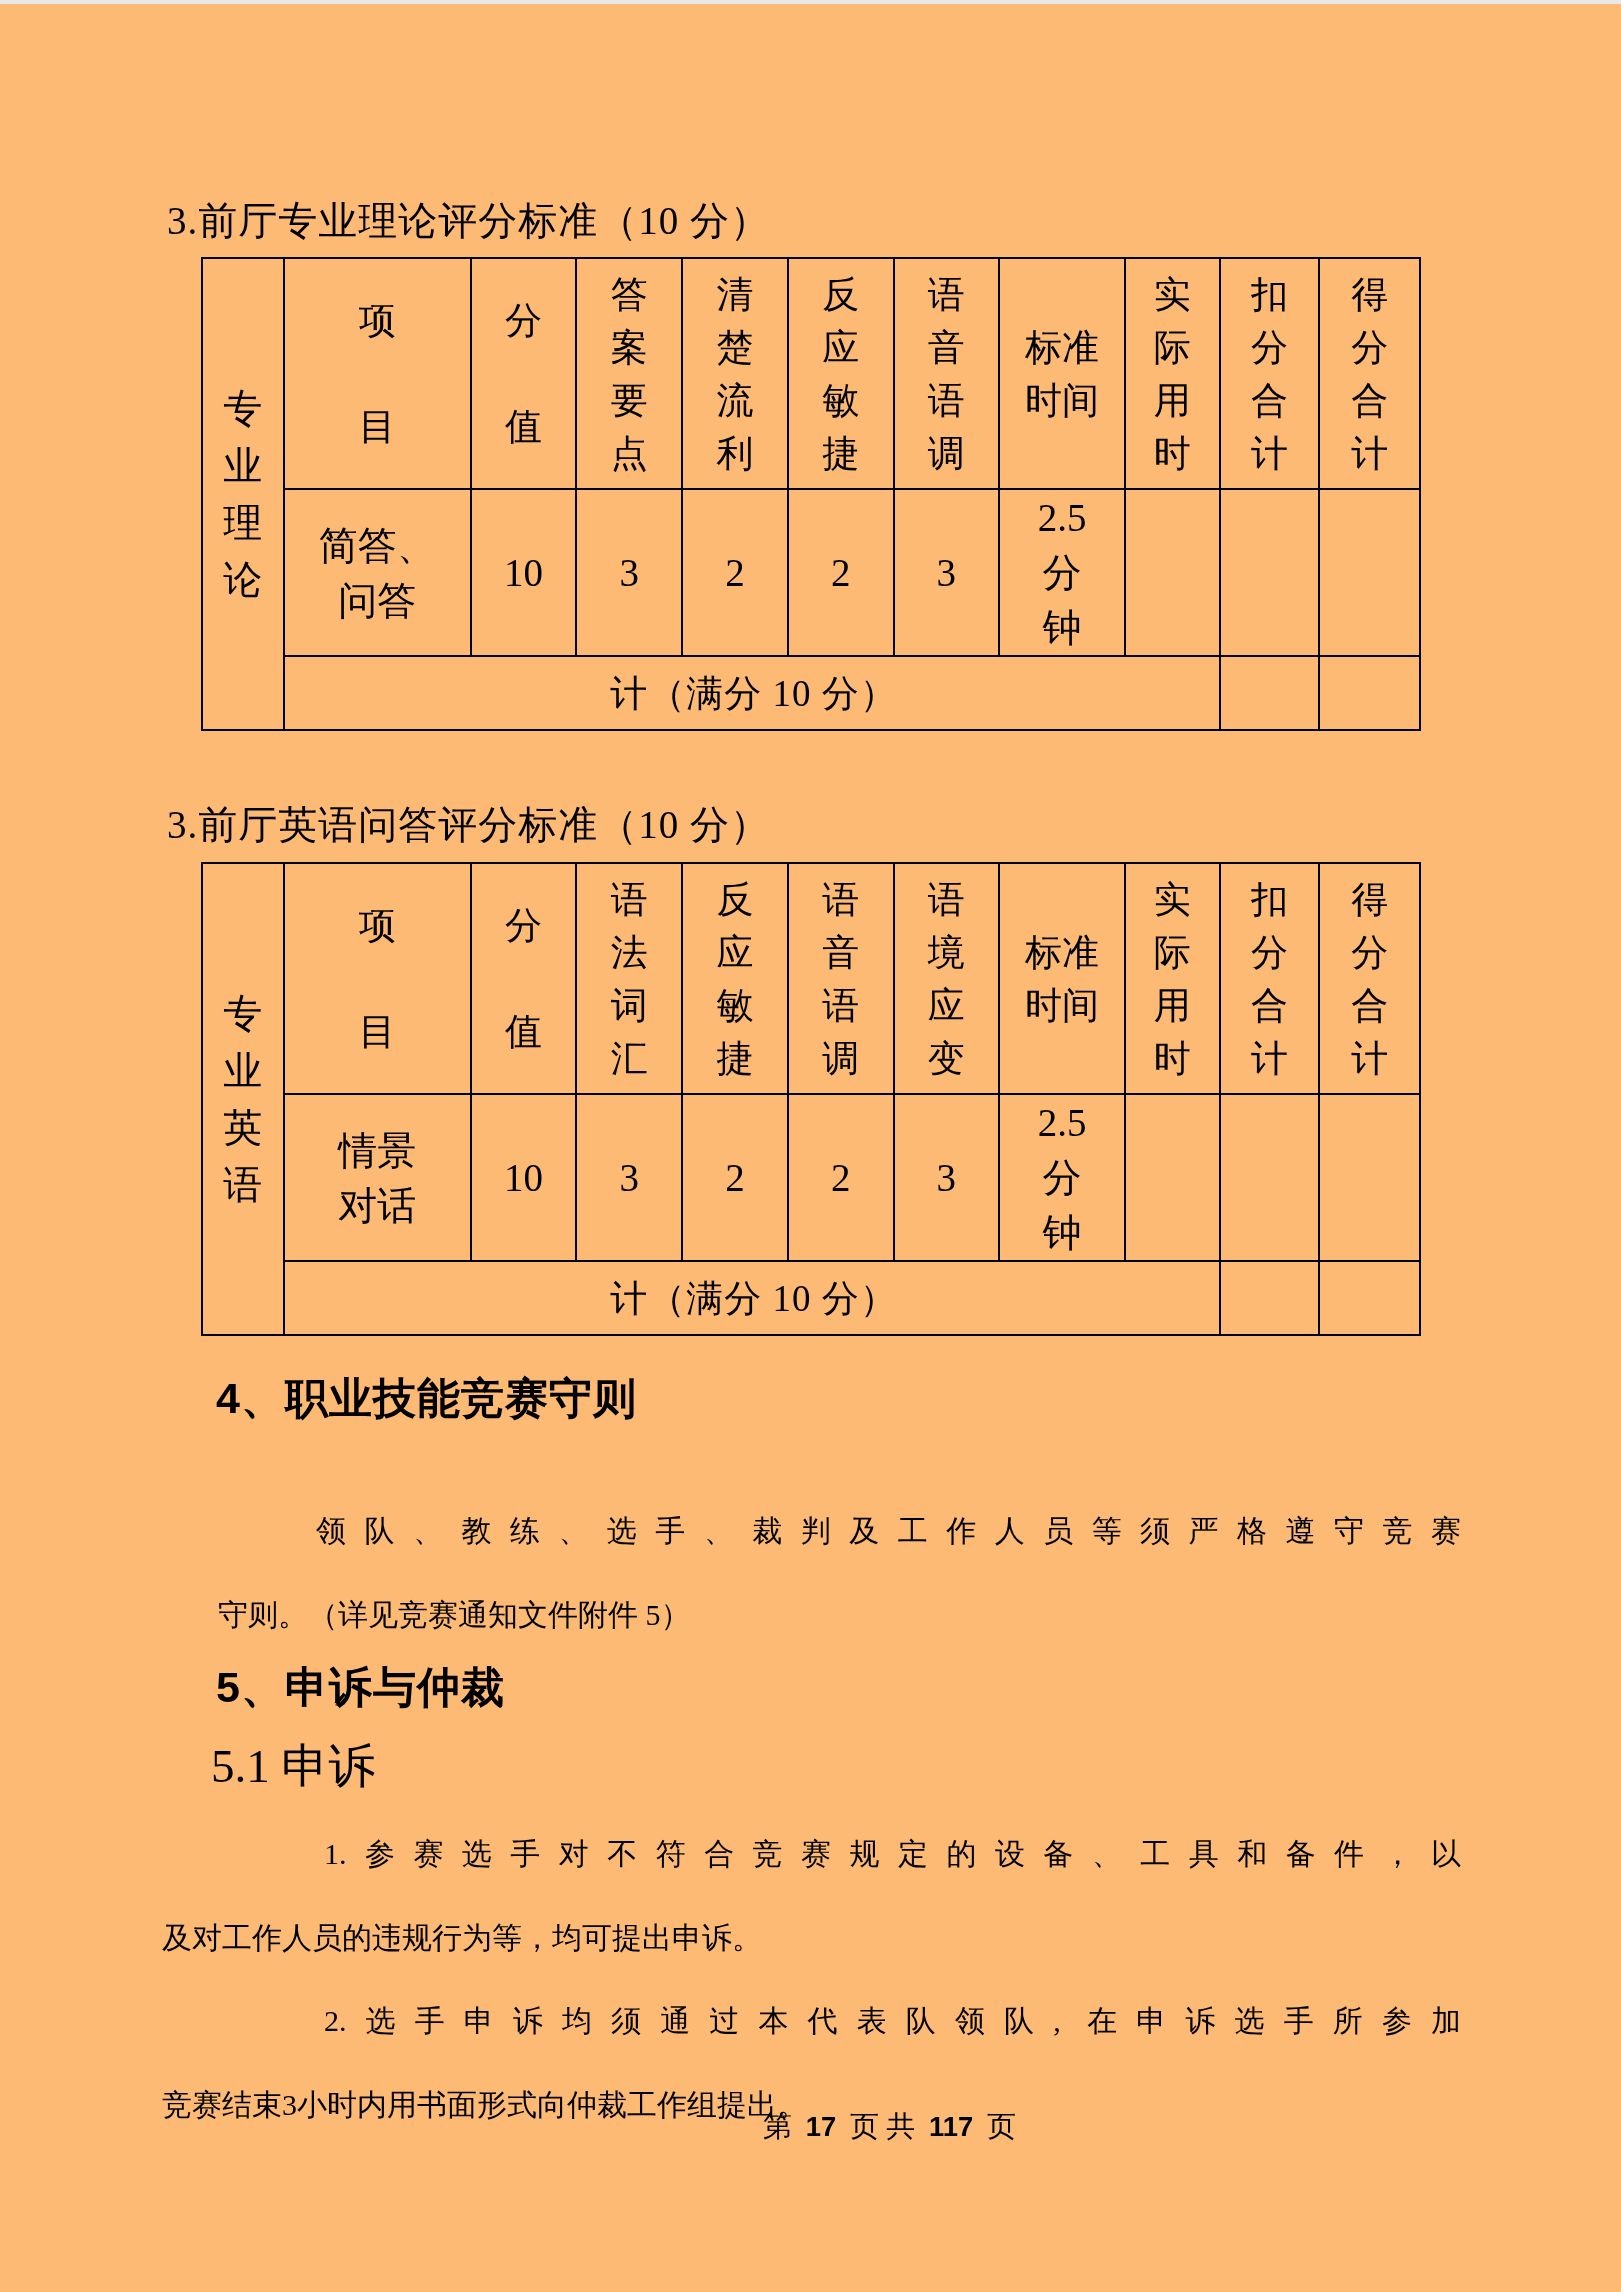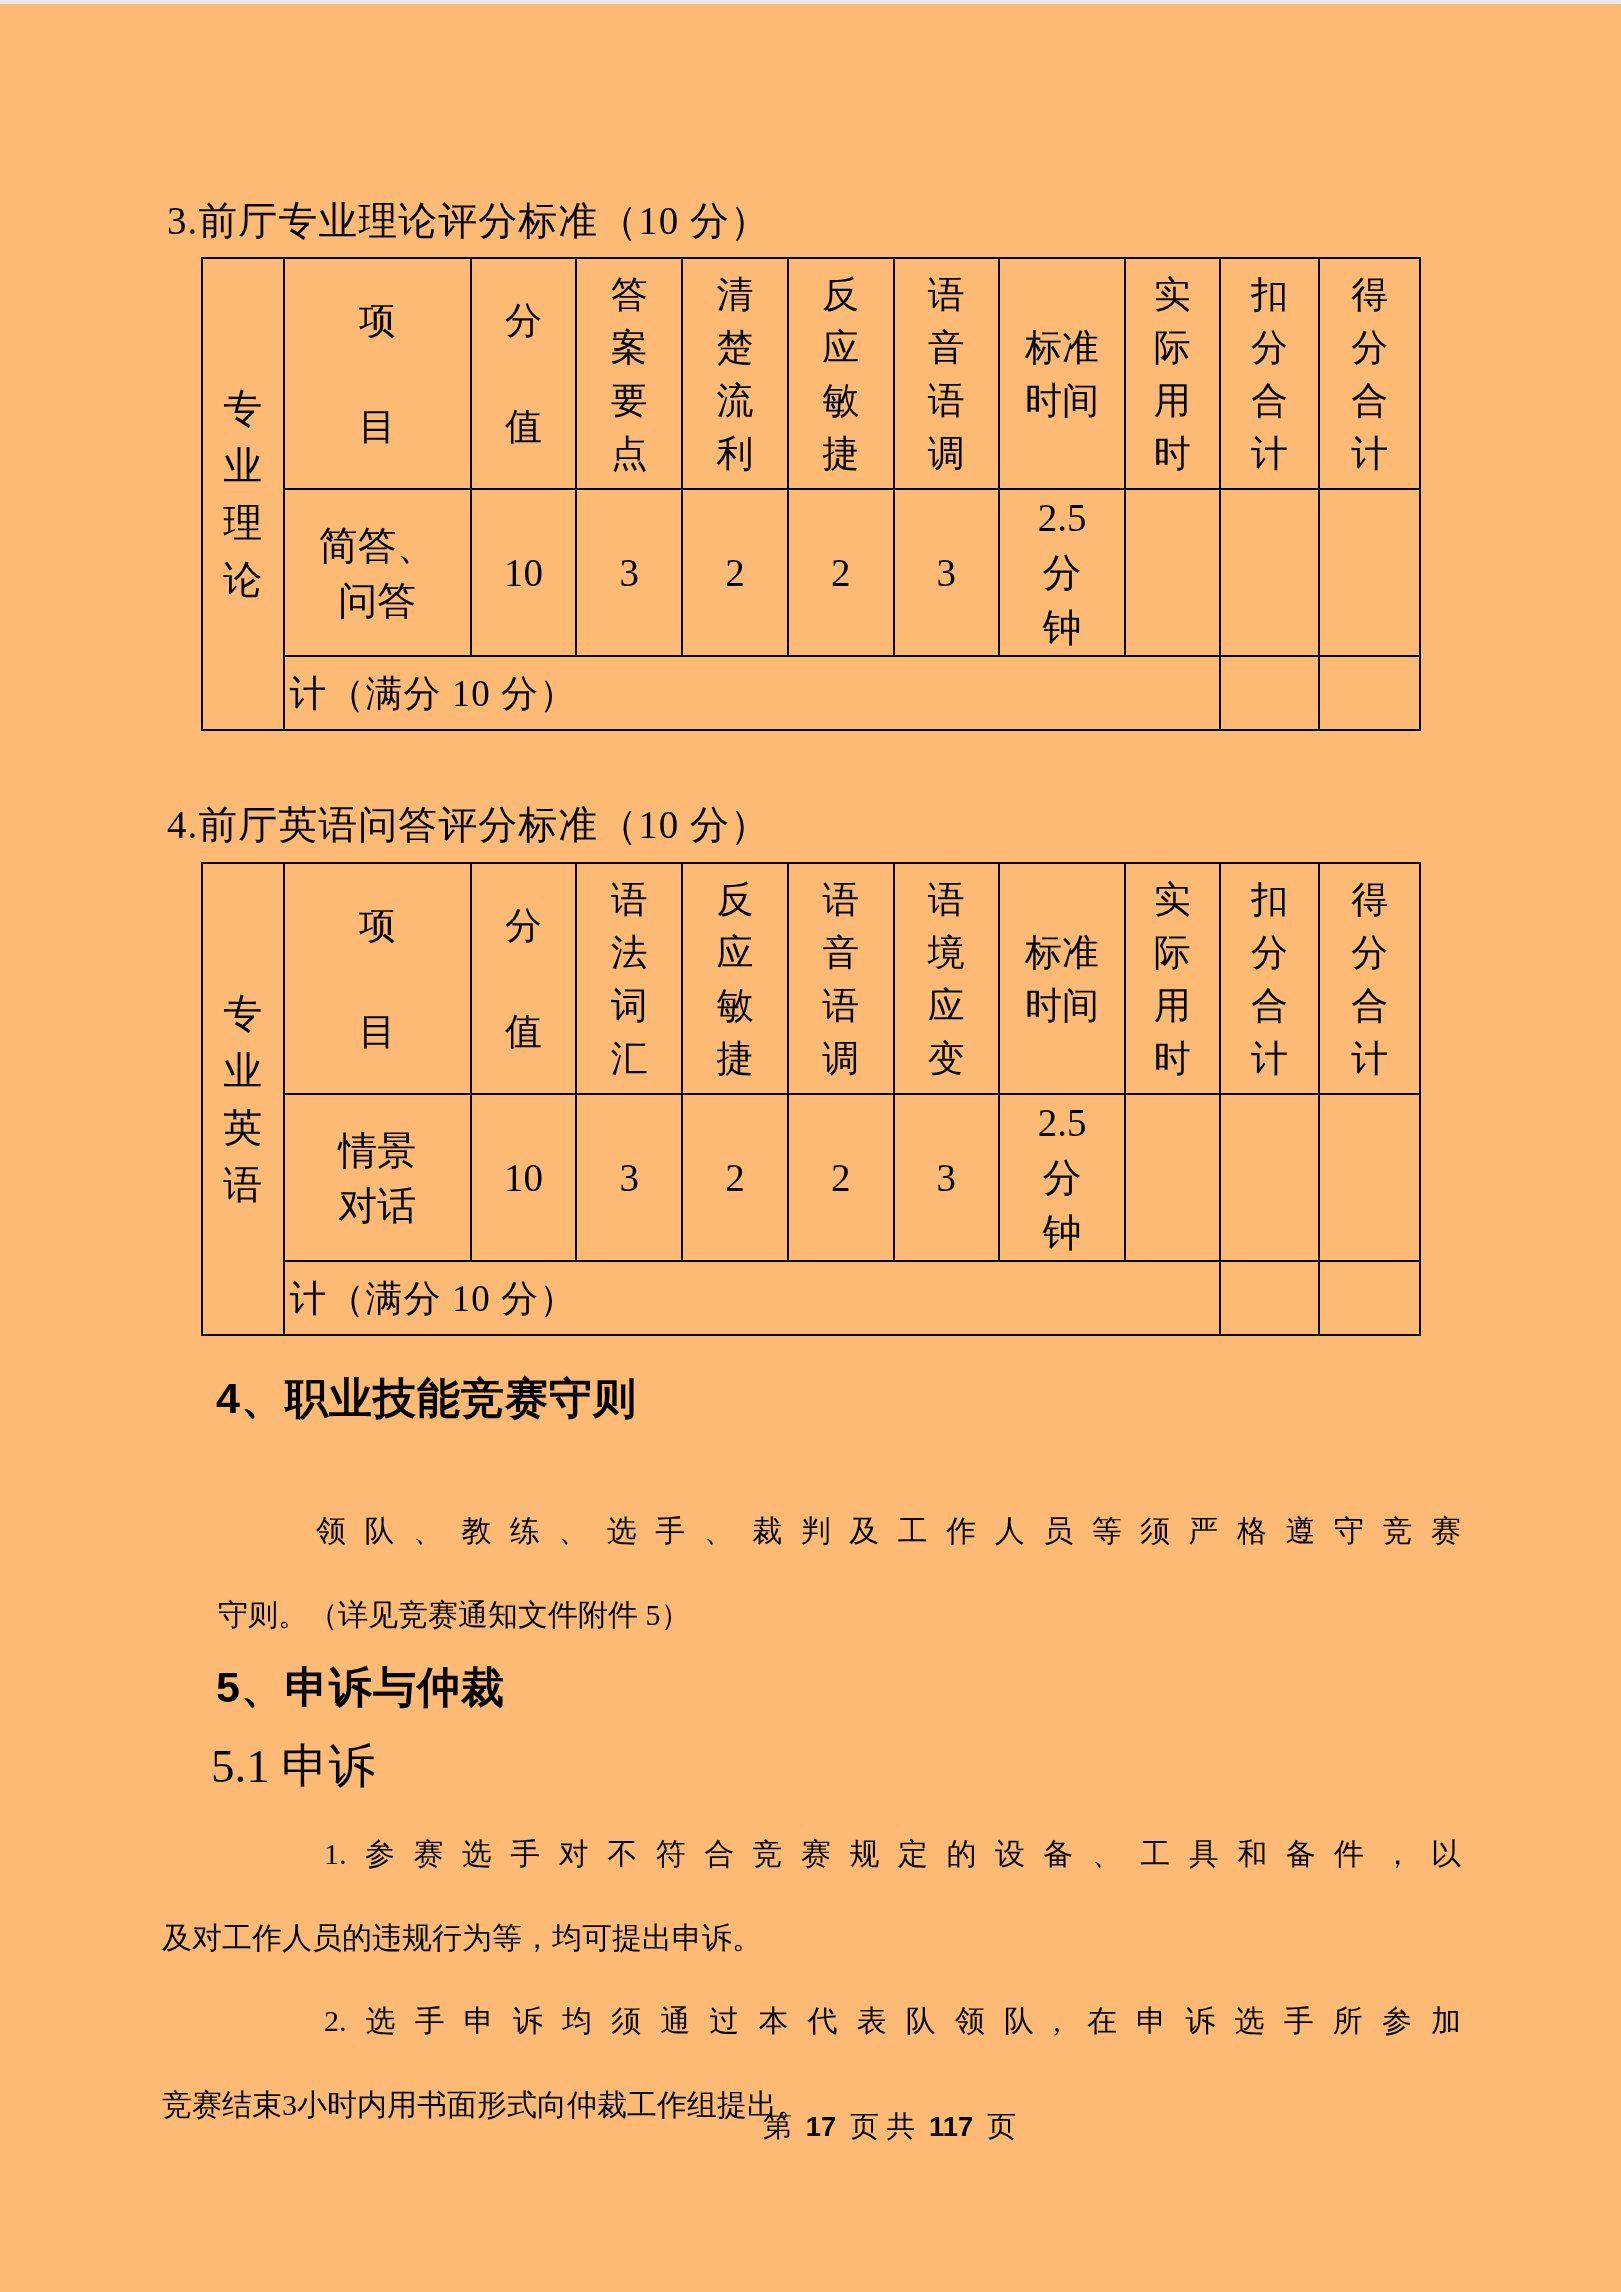--- a/index.html
+++ b/index.html
@@ -31,21 +31,21 @@
     vertical-align:middle;
     white-space:pre-line;
     font-size:37px;
     line-height:53px;
     padding:0;
     overflow:hidden;
   }
   table.score td.side{font-size:39px;line-height:57px;}
   table.score tr.data td{font-size:39px;line-height:55px;}
   table.score td.total-label{
-    text-align:left;
+    text-align:center;
     padding-left:5px;
     font-size:37px;
     letter-spacing:1px;
   }
   .bh{
     position:absolute;
     font-family:"Liberation Sans","DejaVu Sans",sans-serif;
     font-weight:bold;
     font-size:43px;
     line-height:55px;
@@ -165,21 +165,21 @@
       <td></td>
     </tr>
     <tr style="height:74px">
       <td class="total-label" colspan="8">计（满分 10 分）</td>
       <td></td>
       <td></td>
     </tr>
   </tbody>
     </table>
 
-  <div class="tbl-heading" style="top:796px;left:167px;">4.前厅英语问答评分标准（10 分）</div>
+  <div class="tbl-heading" style="top:796px;left:167px;">3.前厅英语问答评分标准（10 分）</div>
 
   <table class="score" style="top:858px;left:201px;width:1220px;">
     <colgroup>
       <col style="width:81px">
         <col style="width:186px">
         <col style="width:105px">
       <col style="width:105px">
         <col style="width:105px">
         <col style="width:105px">
       <col style="width:105px">

